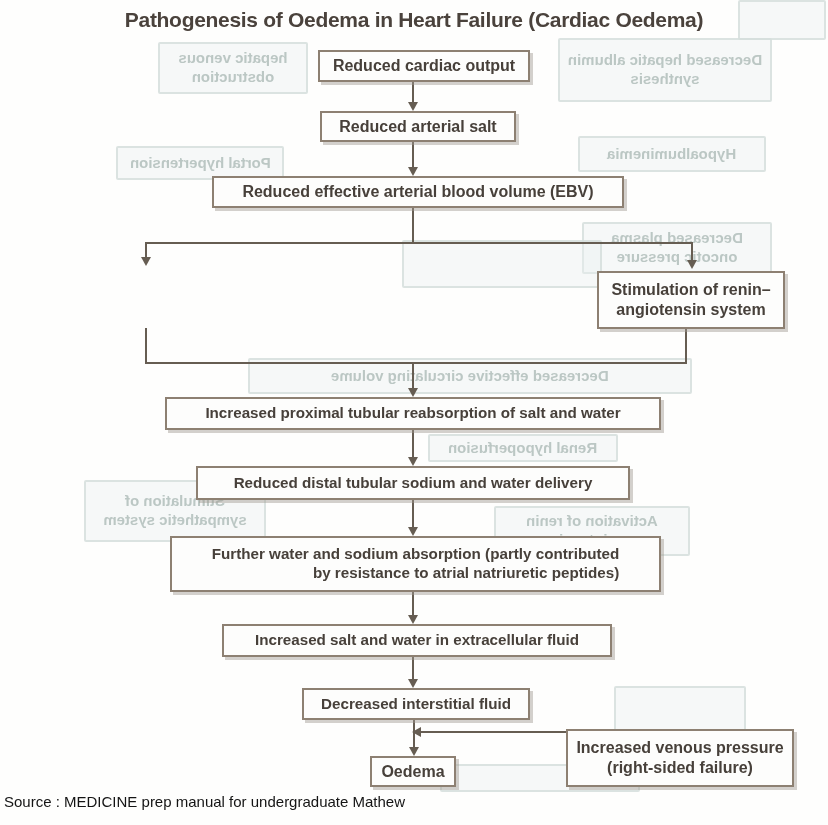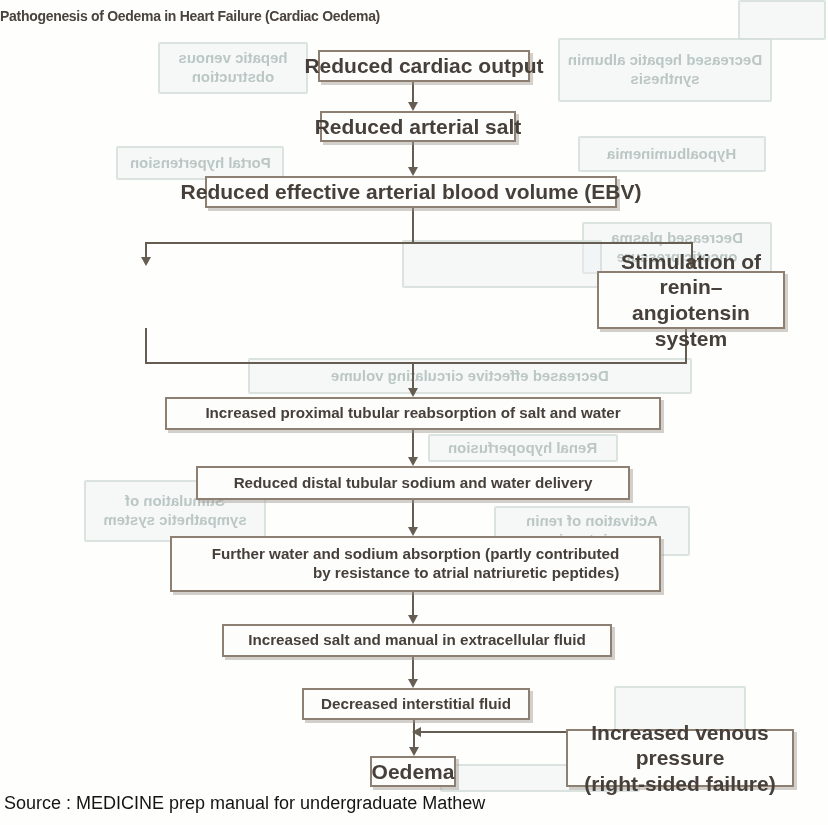--- a/index.html
+++ b/index.html
@@ -1,29 +1,29 @@
 <!DOCTYPE html>
 <html><head>
 <meta charset="utf-8">
 <style>
   html,body{margin:0;padding:0;background:#ffffff;}
   .canvas{
     position:relative;width:828px;height:825px;background:#fefefd;overflow:hidden;
     font-family:"Liberation Sans",sans-serif;
   }
   .title{
-    position:absolute;left:0;top:8px;width:828px;text-align:left;
-    font-weight:bold;font-size:14px;letter-spacing:-0.3px;color:#4a423c;
+    position:absolute;left:0;top:8px;width:828px;text-align:center;
+    font-weight:bold;font-size:21px;letter-spacing:-0.3px;color:#4a423c;
   }
   .node{
     position:absolute;box-sizing:border-box;
     background:#fdfdfc;border:2px solid #8d8072;
     box-shadow:3px 3px 0 rgba(160,153,144,0.45);
     display:flex;align-items:center;justify-content:center;text-align:center;
-    font-weight:bold;color:#47403a;font-size:21px;line-height:1.22;
+    font-weight:bold;color:#47403a;font-size:16px;line-height:1.22;
     padding:2px 5px;z-index:3;
   }
   .one{white-space:nowrap;}
   .pre{white-space:pre-line;}
   .fz15{font-size:15.2px;}
   .vline{position:absolute;width:2px;background:#665d52;z-index:2;}
   .hline{position:absolute;height:2px;background:#665d52;z-index:2;}
   .adown{position:absolute;width:0;height:0;z-index:2;
     border-left:5px solid transparent;border-right:5px solid transparent;
     border-top:9px solid #665d52;}
@@ -34,21 +34,21 @@
     position:absolute;box-sizing:border-box;z-index:1;
     border:2px solid rgba(210,219,216,0.75);background:rgba(236,240,239,0.40);
     border-radius:2px;display:flex;align-items:center;justify-content:center;
     text-align:center;overflow:hidden;
   }
   .ghost span{
     transform:scaleX(-1);color:rgba(170,184,181,0.78);font-weight:bold;
     font-size:15px;line-height:1.25;filter:blur(0.7px);padding:0 4px;
   }
   .source{
-    position:absolute;left:4px;top:793px;font-size:18px;color:#141414;
+    position:absolute;left:4px;top:793px;font-size:15px;color:#141414;
     font-weight:normal;
   }
 </style>
 </head>
 <body>
 
 <div class="canvas">
 
   <div class="ghost" style="left:738px;top:0;width:88px;height:40px;">
       <span></span>
@@ -87,28 +87,28 @@
       <span></span>
     </div>
   <div class="ghost" style="left:440px;top:764px;width:200px;height:28px;">
       <span></span>
     </div>
 
   <div class="title">Pathogenesis of Oedema in Heart Failure (Cardiac Oedema)</div>
 
   <div class="node one" style="left:318px;top:50px;width:212px;height:32px;">Reduced cardiac output</div>
   <div class="node one" style="left:320px;top:111px;width:196px;height:31px;">Reduced arterial salt</div>
-  <div class="node one" style="left:205px;top:176px;width:412px;height:32px;">Reduced effective arterial blood volume (EBV)</div>
+  <div class="node one" style="left:212px;top:176px;width:412px;height:32px;">Reduced effective arterial blood volume (EBV)</div>
   <div class="node pre" style="left:597px;top:271px;width:188px;height:58px;">Stimulation of renin–
 angiotensin system</div>
   <div class="node one fz15" style="left:165px;top:397px;width:496px;height:33px;">Increased proximal tubular reabsorption of salt and water</div>
   <div class="node one fz15" style="left:196px;top:466px;width:434px;height:34px;">Reduced distal tubular sodium and water delivery</div>
   <div class="node pre fz15" style="left:170px;top:536px;width:491px;height:56px;text-align:right;">Further water and sodium absorption (partly contributed
 by resistance to atrial natriuretic peptides)</div>
-  <div class="node one fz15" style="left:222px;top:624px;width:390px;height:33px;">Increased salt and manual in extracellular fluid</div>
+  <div class="node one fz15" style="left:222px;top:624px;width:390px;height:33px;">Increased salt and water in extracellular fluid</div>
   <div class="node one fz15" style="left:302px;top:688px;width:228px;height:32px;">Decreased interstitial fluid</div>
   <div class="node pre" style="left:566px;top:702px;width:228px;height:58px;margin-top:27px;">Increased venous pressure
 (right-sided failure)</div>
   <div class="node one" style="left:370px;top:756px;width:86px;height:31px;">Oedema</div>
 
   <div class="vline" style="left:412px;top:82px;height:22px;"></div>
   <div class="adown" style="left:408px;top:102px;"></div>
 
   <div class="vline" style="left:412px;top:142px;height:27px;"></div>
   <div class="adown" style="left:408px;top:167px;"></div>

